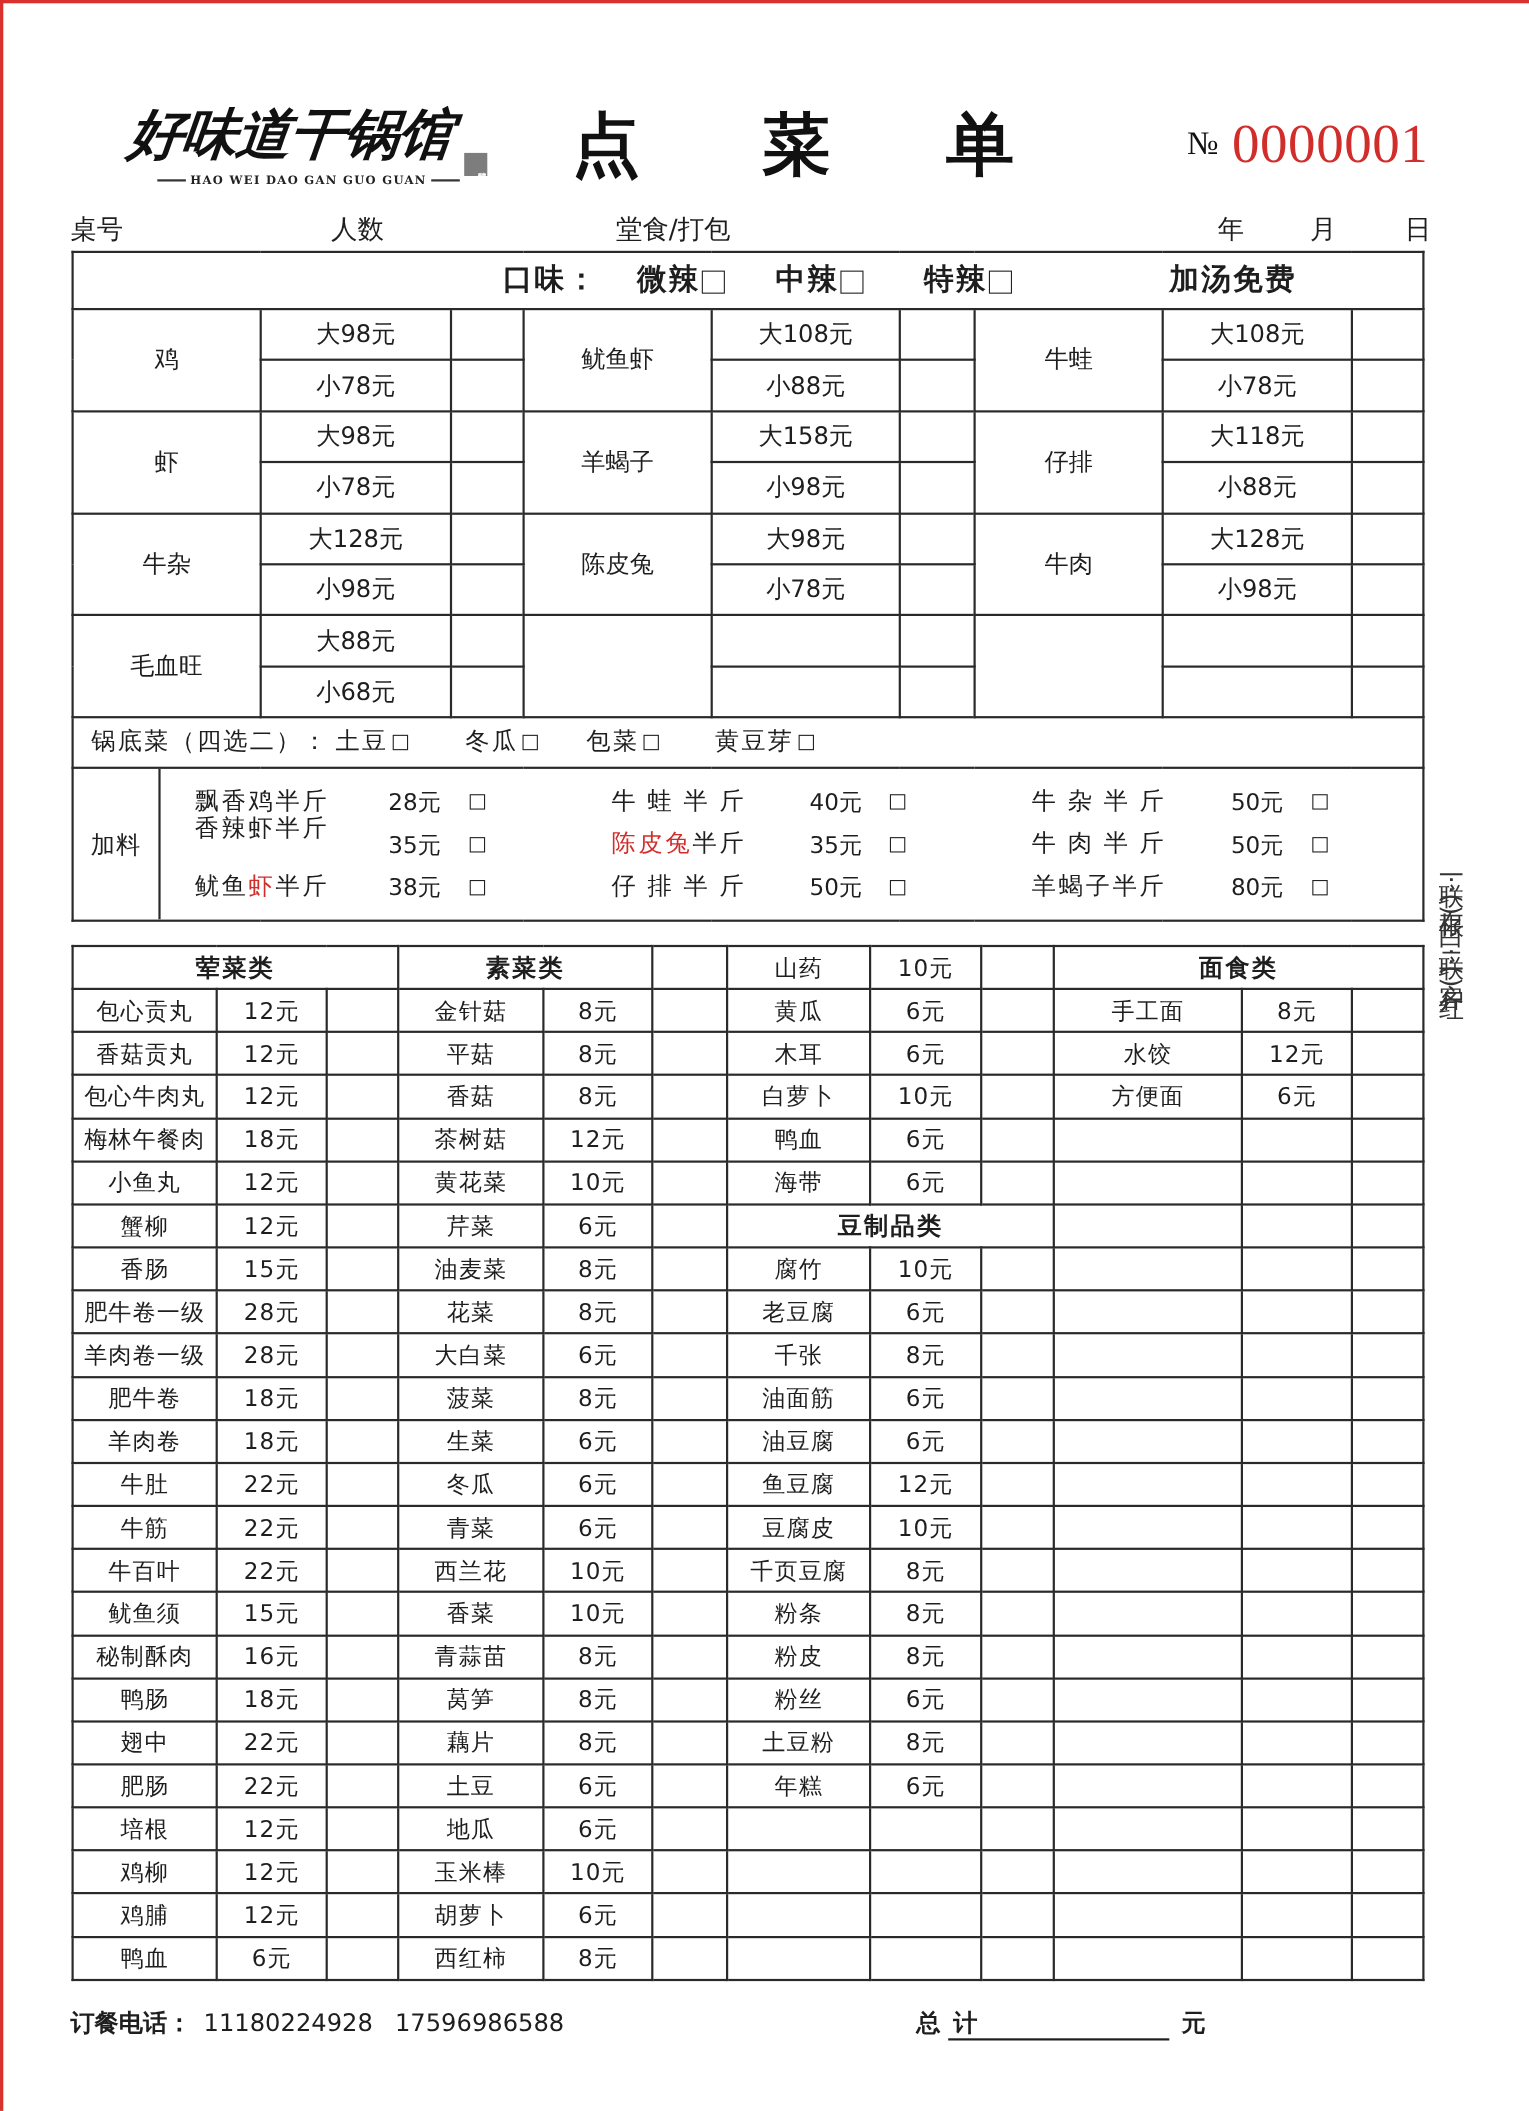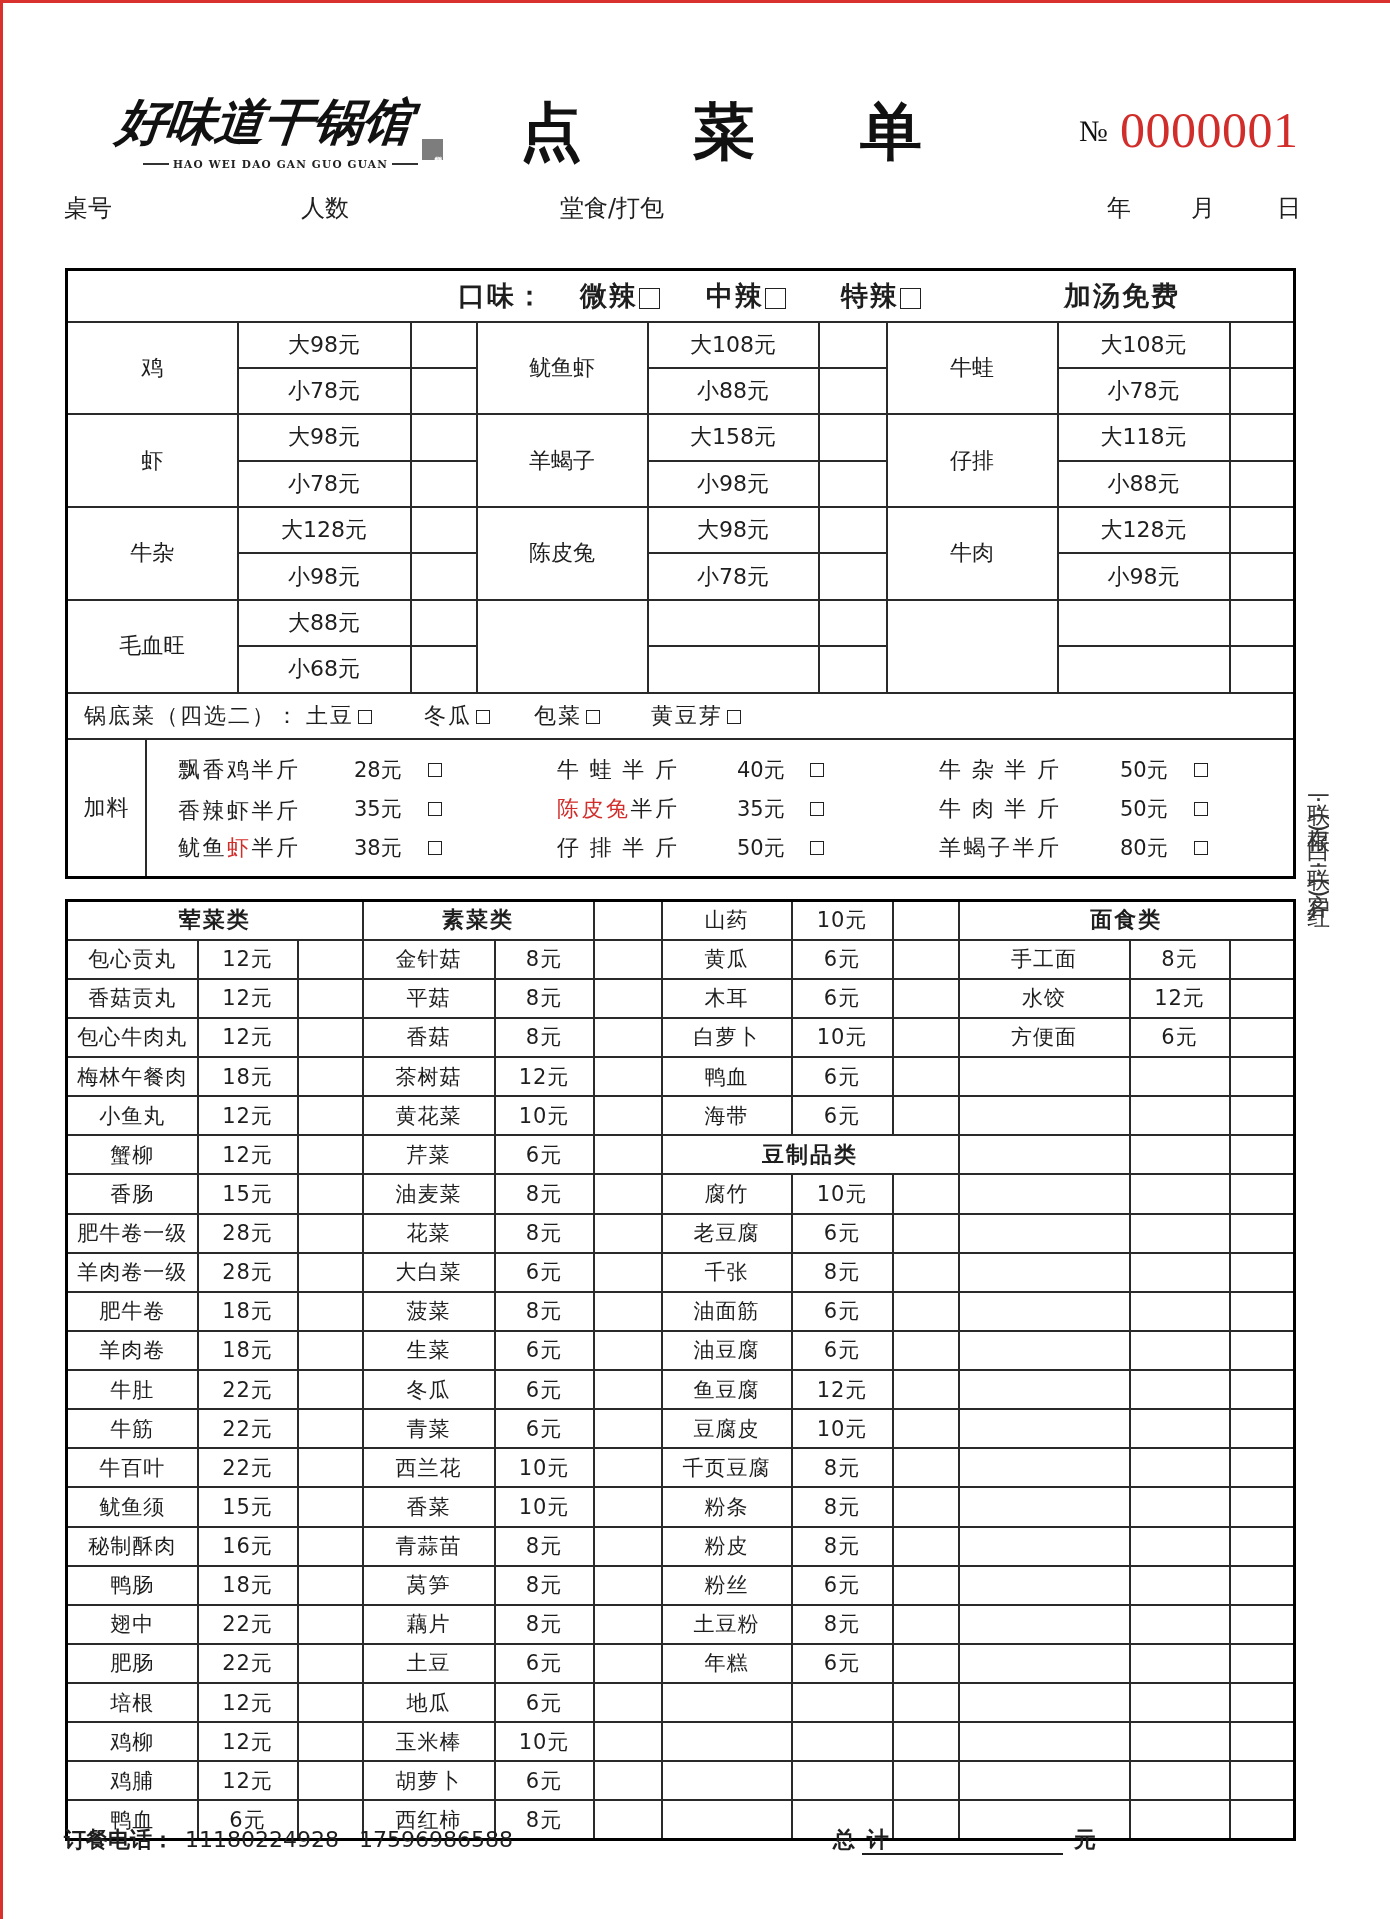--- a/index.html
+++ b/index.html
@@ -25,21 +25,21 @@
     font-size:8px; line-height:10px; writing-mode:vertical-rl; text-align:center; padding:0.5px; box-sizing:border-box; }
 
   .title-char { position:absolute; top:96px; font-family:"DejaVu Serif",serif; font-weight:bold;
     font-size:62px; line-height:72px; color:#111; transform:translateX(-50%); }
   .serial-prefix { position:absolute; left:1079px; top:114px; font-family:"Liberation Serif",serif; font-size:30px; line-height:34px; color:#111; }
   .serial-number { position:absolute; left:1120px; top:102px; font-family:"Liberation Serif",serif; font-size:50px; line-height:56px; color:#d12d2a; letter-spacing:0.5px; }
 
   .hdr-field { position:absolute; top:193px; font-size:24px; line-height:30px; color:#1e1e1e; }
 
   
-  table.grid { position:absolute; border-collapse:collapse; table-layout:fixed; border:3px solid #000000;margin-top:40px; }
+  table.grid { position:absolute; border-collapse:collapse; table-layout:fixed; border:1px solid #000000; }
   table.grid td { border:2px solid #2a2a2a; padding:0; text-align:center; vertical-align:middle; overflow:hidden; white-space:nowrap; }
   #order-table { left:65px; top:228px; width:1228px; height:608px; }
   #order-table td { font-size:22px; }
   #order-table tr.taste { height:52px; }
   #order-table tr.sub { height:46.4px; }
   #order-table tr.base { height:46px; }
   #order-table tr.addon { height:139px; }
   .rel { position:relative; }
   .vc { position:absolute; top:50%; transform:translateY(-50%); white-space:nowrap; }
   .taste-txt { font-size:27px; font-weight:bold; letter-spacing:2px; line-height:32px; }
@@ -231,21 +231,21 @@
           <span class="addon-box cb cb-sm" style="left:356px;top:30px;"></span>
 
           <span class="addon-name" style="left:489px;top:30px;"><span>牛蛙半斤</span><span class="red"></span><span></span></span>
           <span class="addon-price" style="left:669px;top:30px;">40元</span>
           <span class="addon-box cb cb-sm" style="left:738px;top:30px;"></span>
 
           <span class="addon-name" style="left:871px;top:30px;"><span>牛杂半斤</span><span class="red"></span><span></span></span>
           <span class="addon-price" style="left:1052px;top:30px;">50元</span>
           <span class="addon-box cb cb-sm" style="left:1122px;top:30px;"></span>
 
-          <span class="addon-name" style="left:110px;top:71px;"><span>香辣虾半斤</span><span class="red"></span><span></span></span>
+          <span class="addon-name" style="left:110px;top:55px;"><span>香辣虾半斤</span><span class="red"></span><span></span></span>
           <span class="addon-price" style="left:286px;top:69px;">35元</span>
           <span class="addon-box cb cb-sm" style="left:356px;top:69px;"></span>
 
           <span class="addon-name" style="left:489px;top:69px;"><span></span><span class="red">陈皮兔</span><span>半斤</span></span>
           <span class="addon-price" style="left:669px;top:69px;">35元</span>
           <span class="addon-box cb cb-sm" style="left:738px;top:69px;"></span>
 
           <span class="addon-name" style="left:871px;top:69px;"><span>牛肉半斤</span><span class="red"></span><span></span></span>
           <span class="addon-price" style="left:1052px;top:69px;">50元</span>
           <span class="addon-box cb cb-sm" style="left:1122px;top:69px;"></span>

